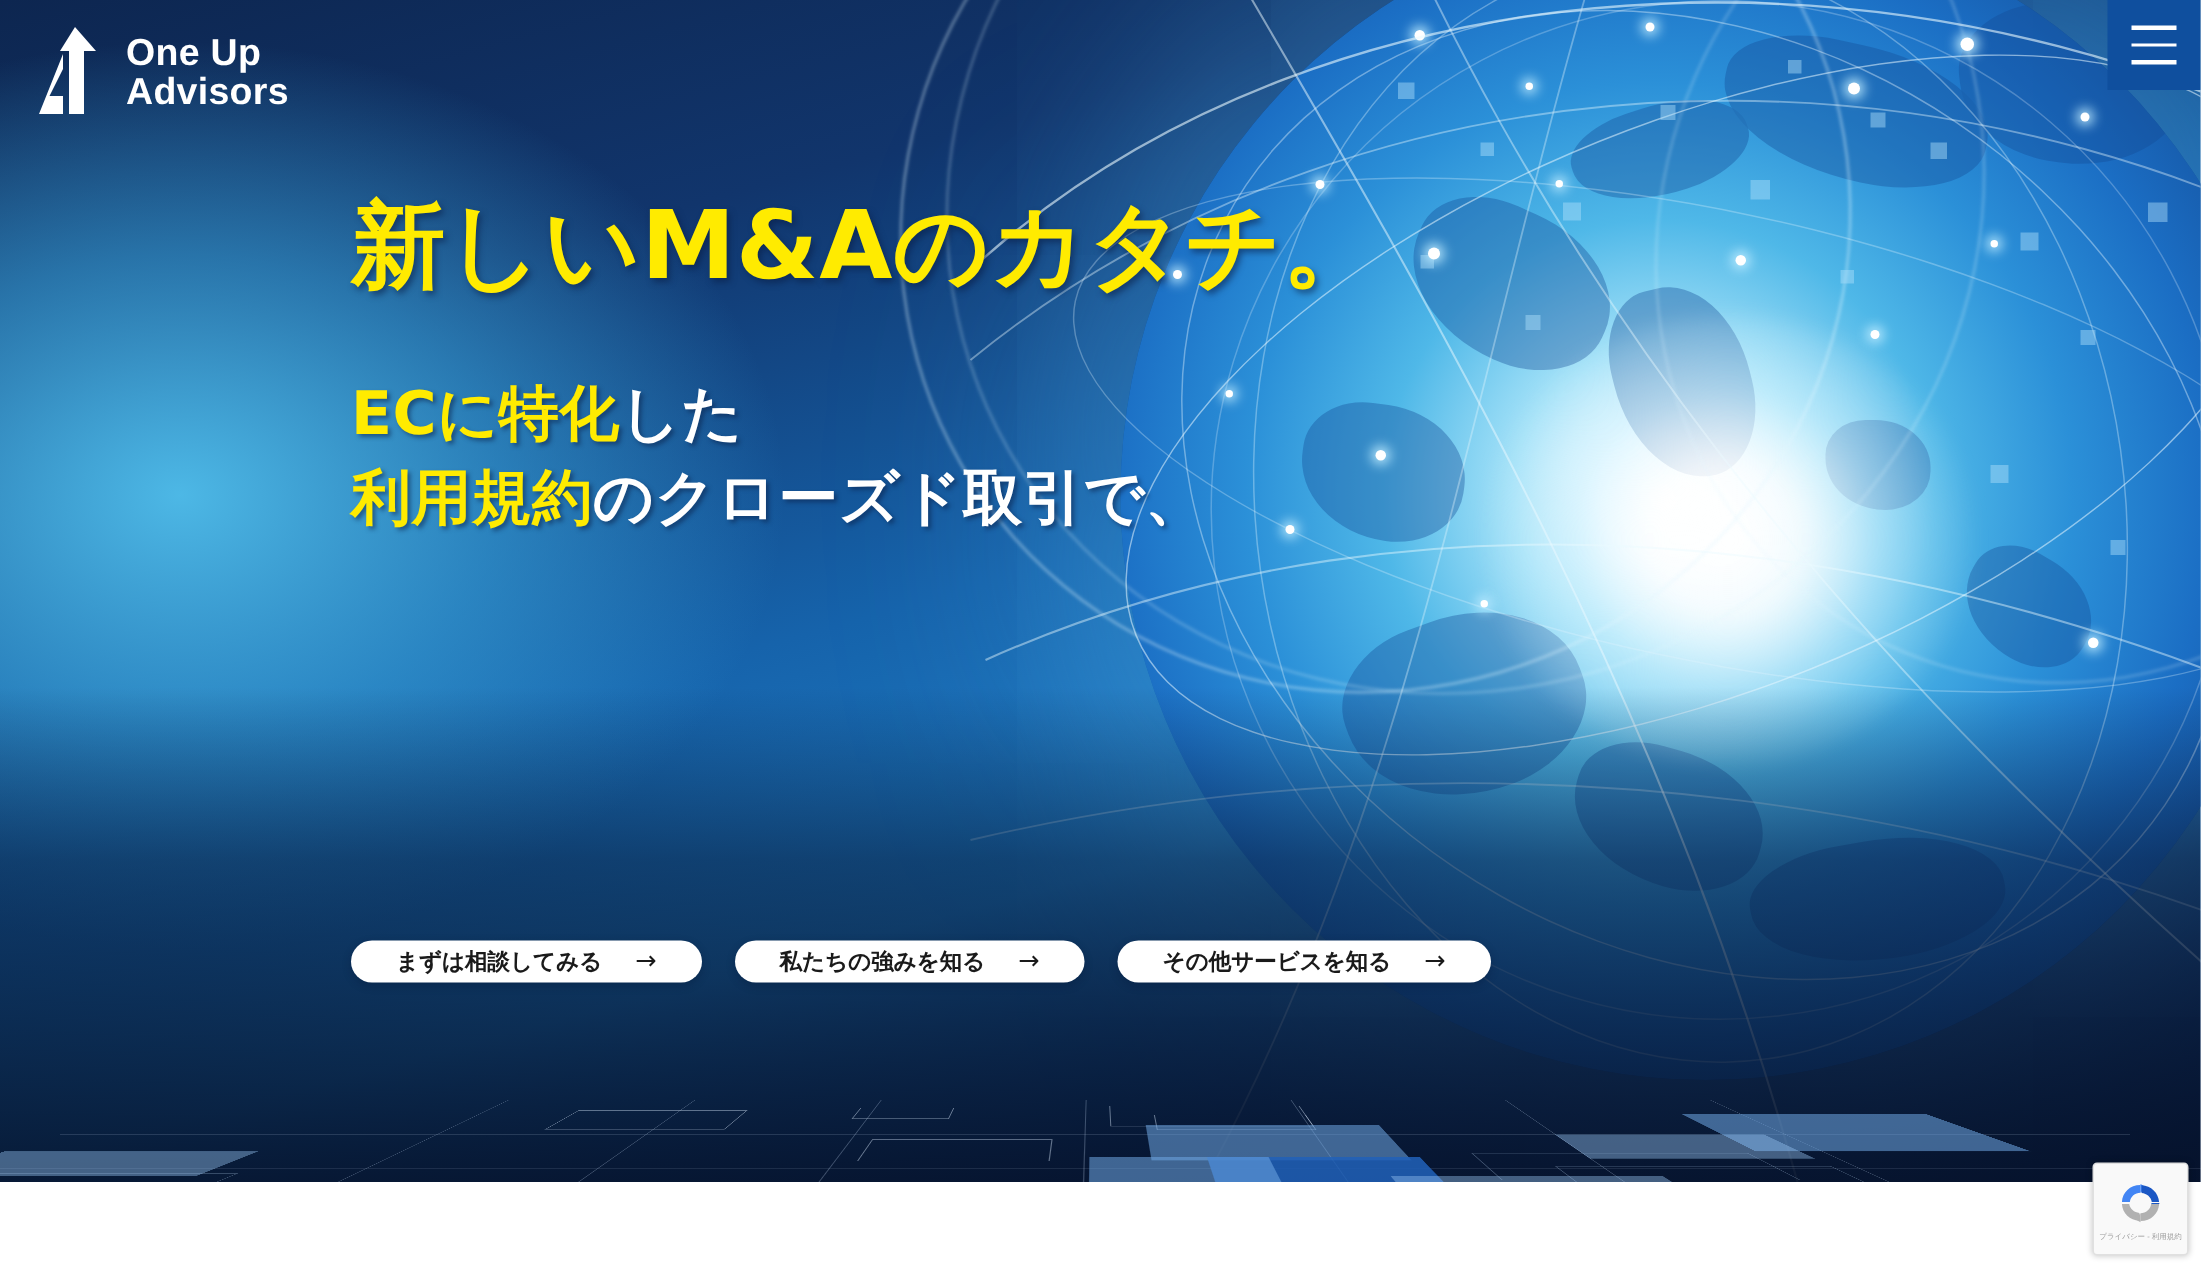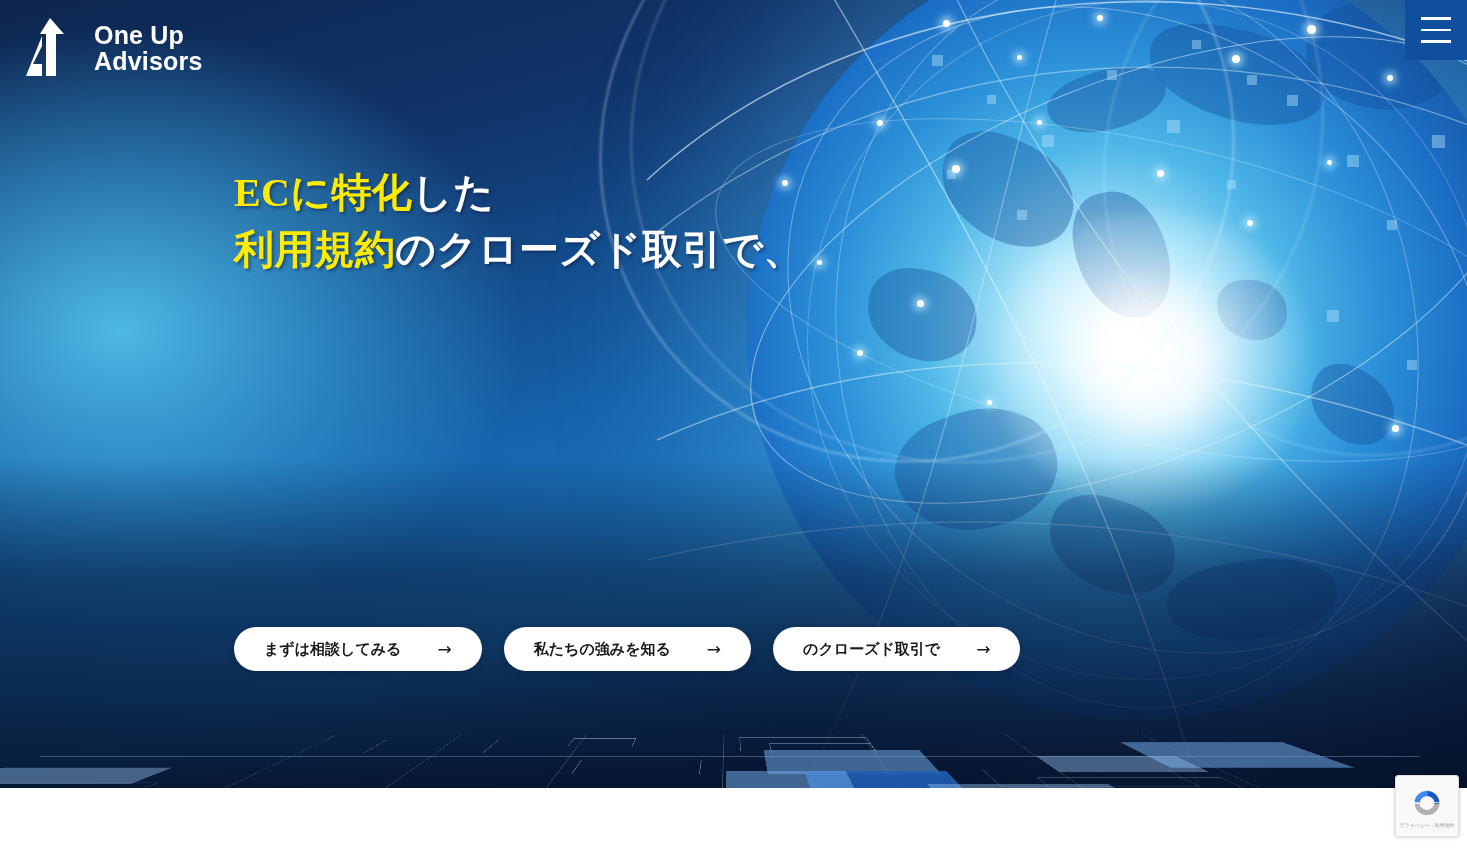--- a/index.html
+++ b/index.html
@@ -50,21 +50,21 @@
     background:radial-gradient(circle,#ffffff 0%, rgba(255,255,255,.85) 22%, rgba(215,245,255,.5) 45%, rgba(150,225,255,0) 75%);
     filter:blur(6px);
   }
   .orbit{ position:absolute; border:1px solid rgba(230,245,255,.55); border-radius:50%; }
   .arc-svg{ position:absolute; left:0; top:0; width:900px; height:900px; overflow:visible; }
   .dot{ position:absolute; border-radius:50%; background:#ffffff; box-shadow:0 0 8px 3px rgba(190,235,255,.9); }
   .sq{ position:absolute; background:rgba(175,225,250,.45); }
   .ribbon{ position:absolute; border-radius:50%; border:2px solid rgba(225,245,255,.35); filter:blur(1px); }
 
   
-  .logo{ position:absolute; left:20px; top:14px; display:flex; align-items:center; gap:22px; z-index:40; }
+  .logo{ position:absolute; left:20px; top:14px; display:flex; align-items:center; gap:12px; z-index:40; }
   .logo-mark{ width:52px; height:68px; position:relative; }
   .logo-text{ color:#fff; line-height:1.06; }
   .logo-l1{ font-size:25px; font-weight:700; letter-spacing:.2px; }
   .logo-l2{ font-size:25px; font-weight:700; letter-spacing:.2px; }
 
   
   .menu-btn{
     position:absolute; right:0; top:0; width:62px; height:60px;
     background:#0f4f9e; display:flex; flex-direction:column;
     align-items:center; justify-content:center; gap:9px; cursor:pointer; z-index:50;
@@ -79,27 +79,27 @@
     text-shadow:2px 3px 4px rgba(10,30,70,.55);
   }
   .hl-w{ color:#ffffff; }
   .hl-y{ color:#ffeb00; }
   .subhead{
     margin-top:42px; font-size:40px; font-weight:800; line-height:1.41; letter-spacing:.3px;
     font-family:"DejaVu Sans","Liberation Sans",sans-serif;
     text-shadow:2px 2px 3px rgba(10,30,70,.5);
   }
   .sh-w{ color:#ffffff; }
-  .sh-y{ color:#ffeb00;font-family:Liberation Serif, serif; }
+  .sh-y{ color:#ffeb00; }
 
   
   .cta-row{ position:absolute; left:234px; top:627px; display:flex; gap:22px; z-index:30; }
   .cta{
-    height:44px; background:#ffffff; border-radius:22px; border:none;
-    display:flex; align-items:center; gap:36px; padding:0 30px;
+    height:28px; background:#ffffff; border-radius:22px; border:none;
+    display:flex; align-items:center; gap:22px; padding:0 30px;
     color:#1a1a1a; font-size:15px; font-weight:700; cursor:pointer;
     font-family:"DejaVu Sans","Liberation Sans",sans-serif;
     box-shadow:0 2px 6px rgba(0,20,50,.3);
     white-space:nowrap;
   }
   .cta .arr{ font-size:17px; font-weight:400; line-height:1; }
 
   
   .recaptcha{
     position:absolute; right:8px; bottom:14px; width:64px; height:62px;
@@ -246,20 +246,21 @@
   </div>
 
   <div class="menu-btn">
     <div class="menu-bar"></div>
     <div class="menu-bar"></div>
     <div class="menu-bar"></div>
   </div>
 
   <div class="copy">
     <div class="headline">
+      <div><span class="hl-y">新しいM&amp;Aのカタチ。</span></div>
     </div>
     <div class="subhead">
       <div>
         <span class="sh-y">ECに特化</span><span class="sh-w">した</span>
       </div>
       <div>
         <span class="sh-y">利用規約</span><span class="sh-w">のクローズド取引で、</span>
       </div>
     </div>
   </div>
@@ -267,21 +268,21 @@
   <div class="cta-row">
     <button class="cta">
       <span>まずは相談してみる</span>
       <span class="arr">→</span>
     </button>
     <button class="cta">
       <span>私たちの強みを知る</span>
       <span class="arr">→</span>
     </button>
     <button class="cta">
-      <span>のクローズド取引で</span>
+      <span>その他サービスを知る</span>
       <span class="arr">→</span>
     </button>
   </div>
 </div>
 
 <div class="recaptcha">
   <div class="rc-logo">
     <svg width="34" height="34" viewBox="0 0 48 48">
       <path d="M24 6 L24 14 L31 10 Z" fill="#4285f4"></path>
       <path d="M24 7 C14 7 7 14 6.5 23 L14 23 C14.6 18 18.8 14.4 24 14.4 Z" fill="#4285f4"></path>

